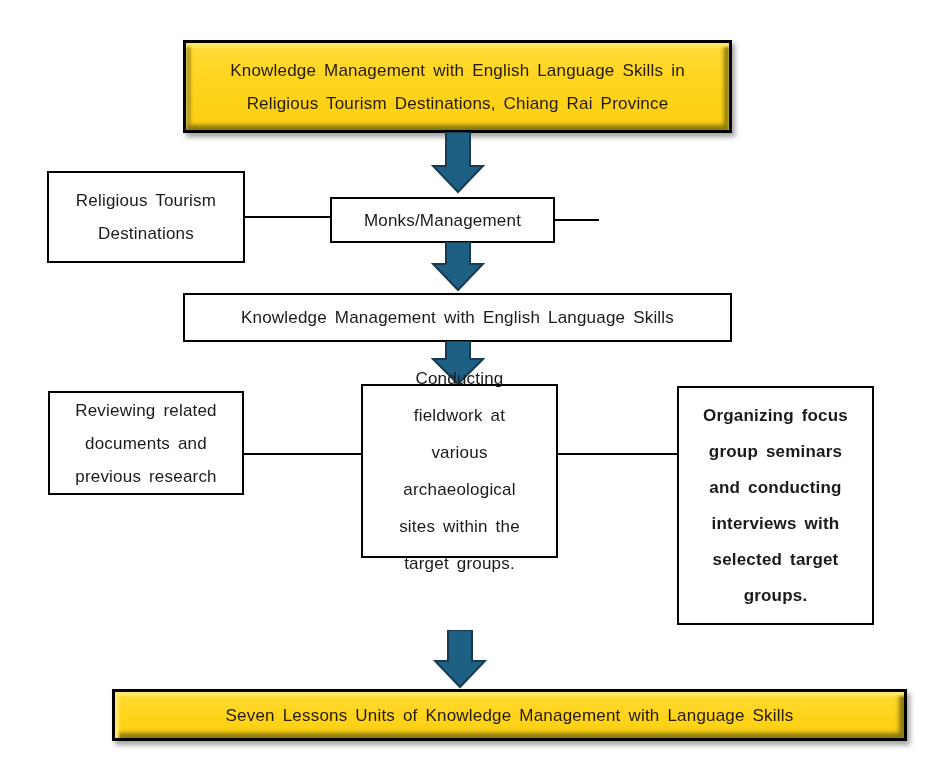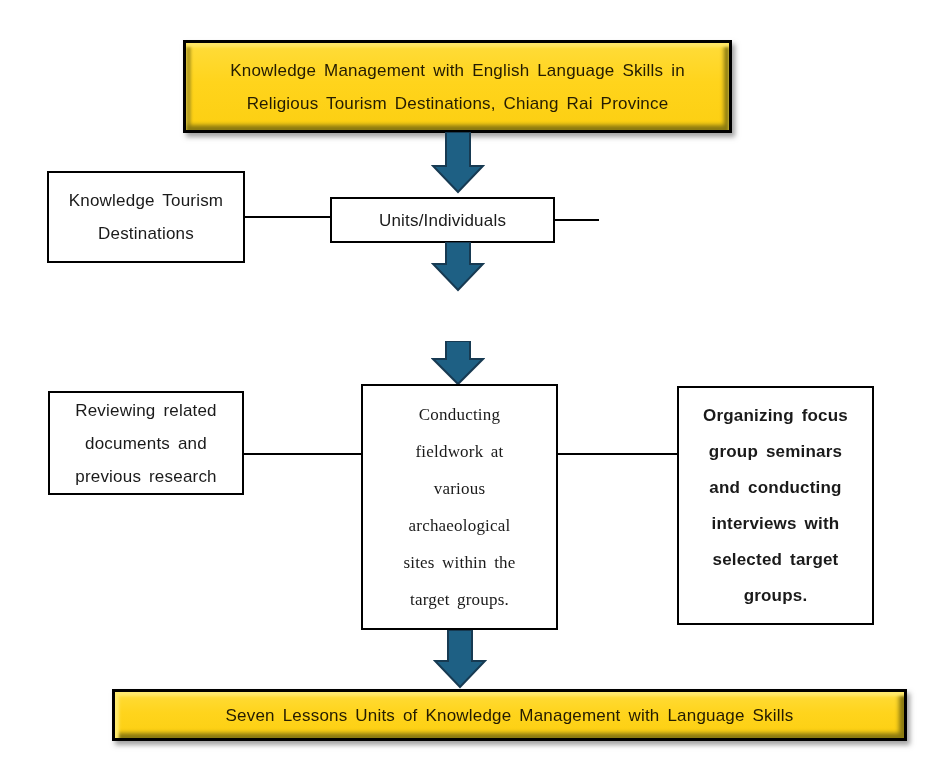--- a/index.html
+++ b/index.html
@@ -63,46 +63,47 @@
 
 <div class="canvas">
 
   <div class="box gold-box" style="left:183px; top:40px; width:549px; height:93px;">Knowledge Management with English Language Skills in
 Religious Tourism Destinations, Chiang Rai Province</div>
 
   <svg class="arrow" style="left:431px; top:132px;" width="54" height="62" viewBox="0 0 54 62">
     <polygon points="15,0 39,0 39,34 52,34 27,60 2,34 15,34" fill="#1E6084" stroke="#173A52" stroke-width="2"></polygon>
   </svg>
 
-  <div class="box white-box" style="left:47px; top:171px; width:198px; height:92px;">Knowledge Tourism
+  <div class="box white-box" style="left:47px; top:171px; width:198px; height:92px;">Religious Tourism
 Destinations</div>
 
   <div class="connector" style="left:244px; top:216px; width:87px;"></div>
 
-  <div class="box white-box" style="left:330px; top:197px; width:225px; height:46px;">Units/Individuals</div>
+  <div class="box white-box" style="left:330px; top:197px; width:225px; height:46px;">Monks/Management</div>
 
   <div class="connector" style="left:554px; top:219px; width:45px;"></div>
 
 
   <svg class="arrow" style="left:431px; top:242px;" width="54" height="50" viewBox="0 0 54 50">
     <polygon points="15,0 39,0 39,22 52,22 27,48 2,22 15,22" fill="#1E6084" stroke="#173A52" stroke-width="2"></polygon>
   </svg>
 
+  <div class="box white-box" style="left:183px; top:293px; width:549px; height:49px;">Knowledge Management with English Language Skills</div>
 
   <svg class="arrow" style="left:431px; top:341px;" width="54" height="45" viewBox="0 0 54 45">
     <polygon points="15,0 39,0 39,18 52,18 27,43 2,18 15,18" fill="#1E6084" stroke="#173A52" stroke-width="2"></polygon>
   </svg>
 
   <div class="box white-box" style="left:48px; top:391px; width:196px; height:104px;">Reviewing related
 documents and
 previous research</div>
 
   <div class="connector" style="left:243px; top:453px; width:120px;"></div>
 
-  <div class="box white-box" style="left:361px; top:384px; width:197px; height:246px; line-height:37px;font-family:Liberation Serif, serif;">Conducting
+  <div class="box white-box" style="left:361px; top:384px; width:197px; height:174px; line-height:37px;">Conducting
 fieldwork at
 various
 archaeological
 sites within the
 target groups.</div>
 
   <div class="connector" style="left:557px; top:453px; width:121px;"></div>
 
   <div class="box white-box" style="left:677px; top:386px; width:197px; height:239px; line-height:36px;font-weight:bold;">Organizing focus
 group seminars

